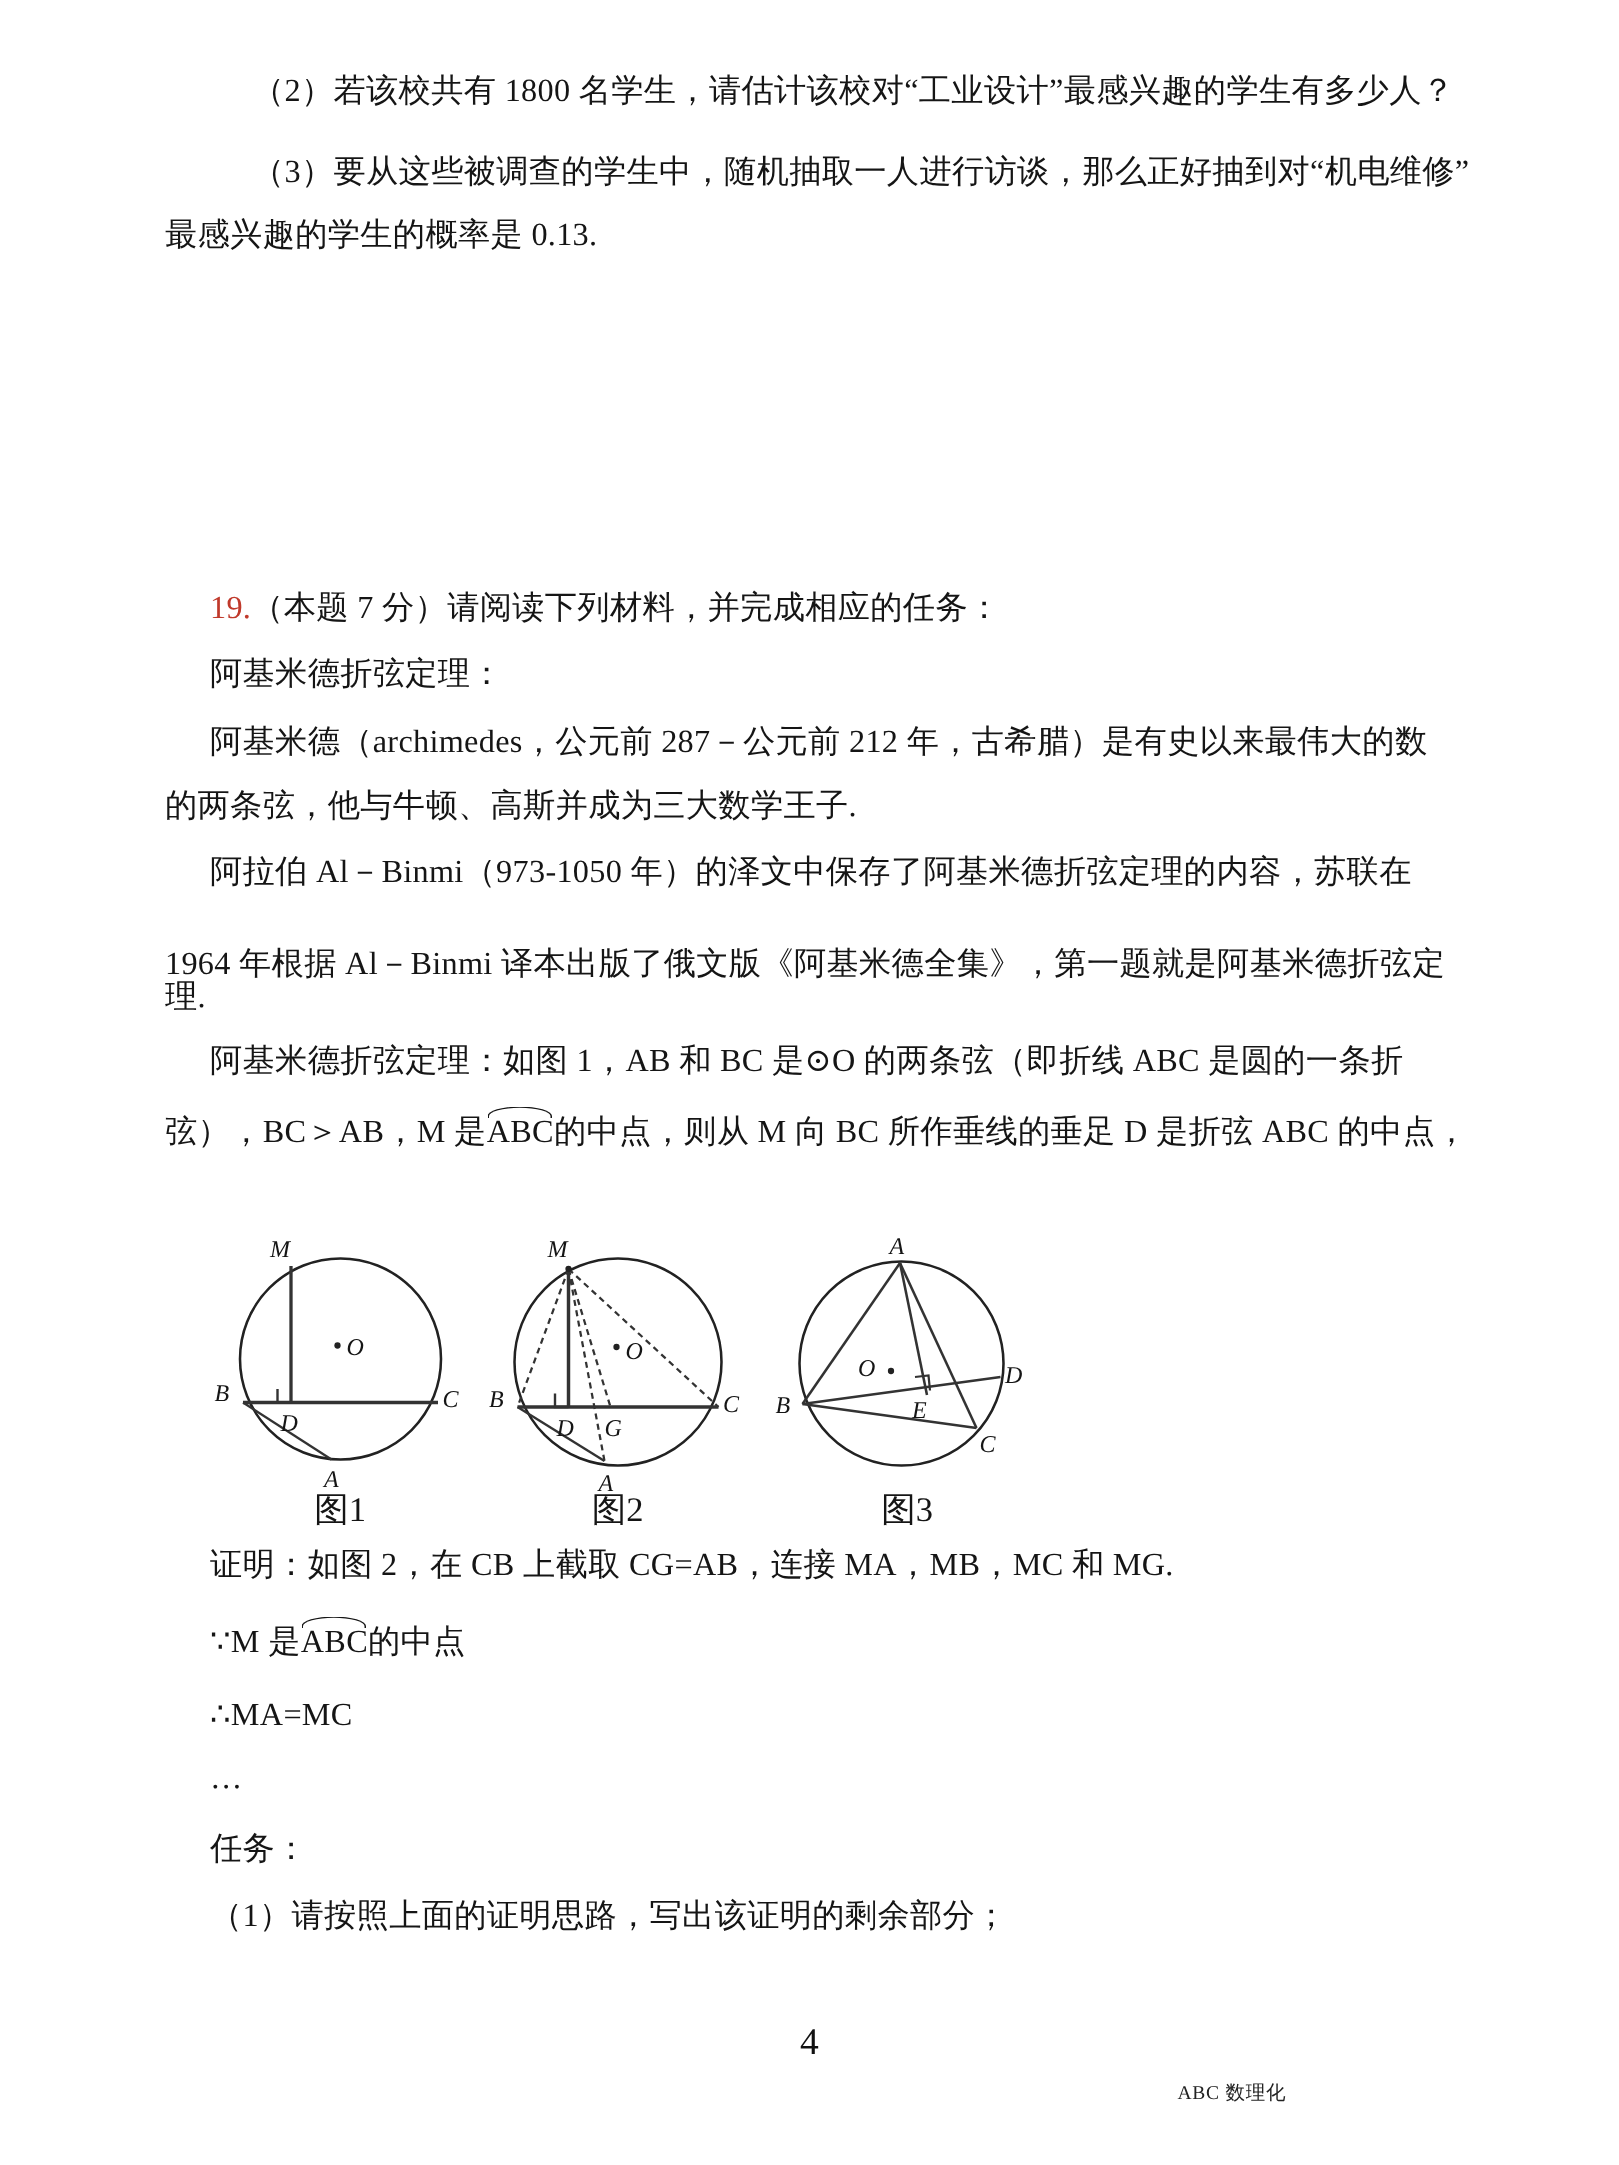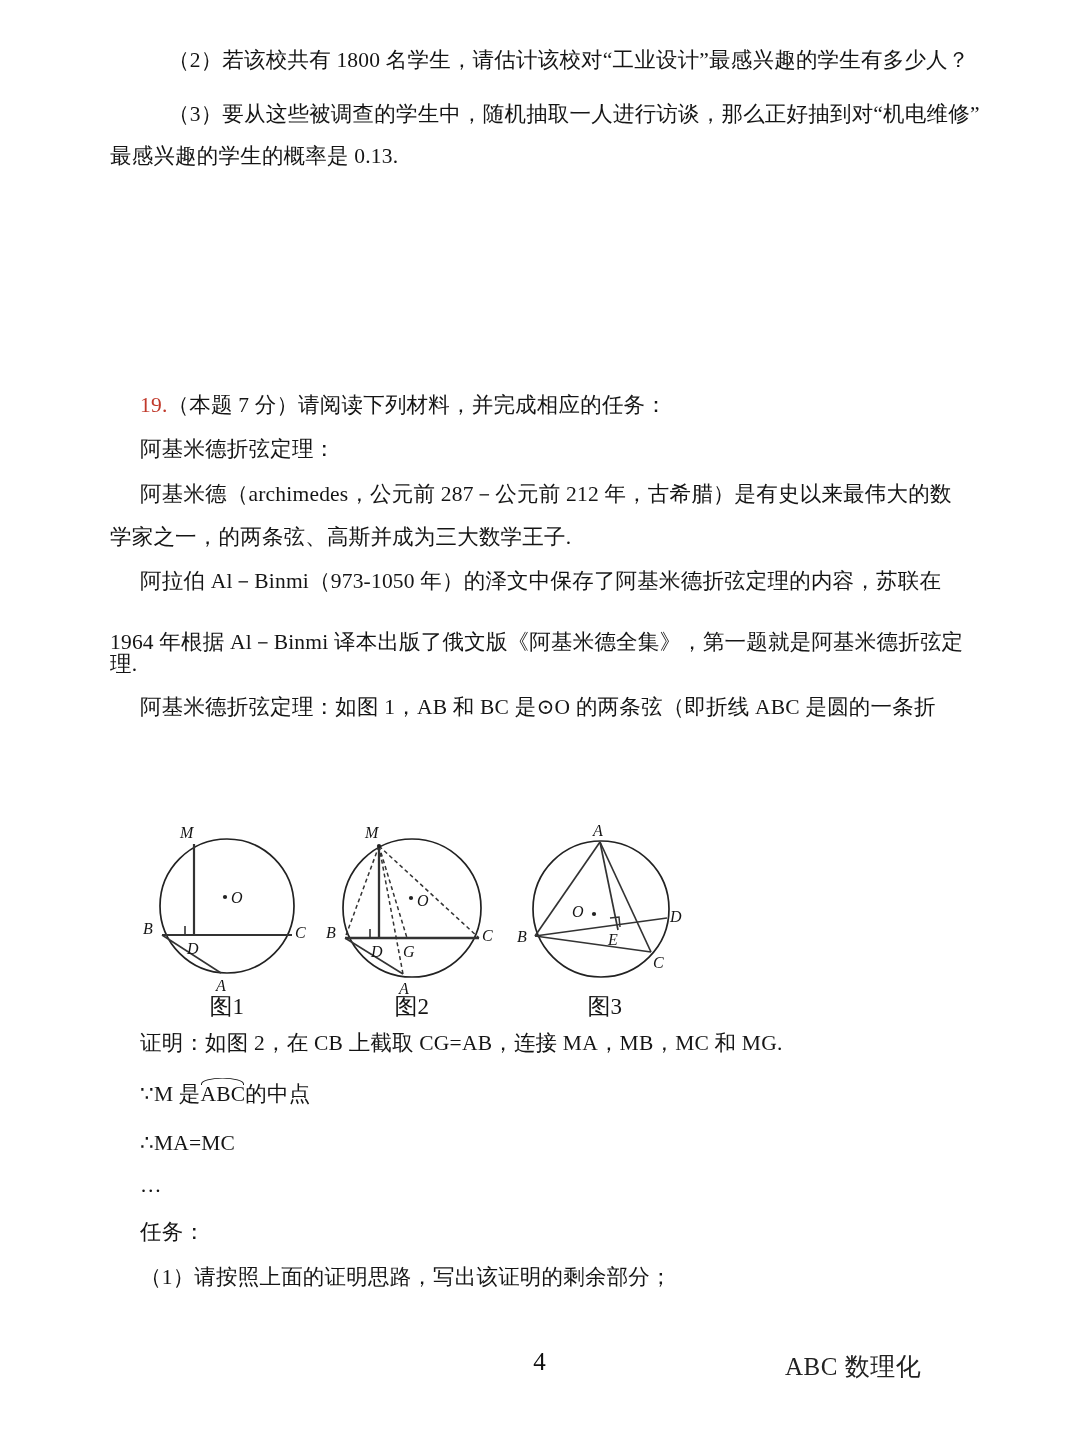--- a/index.html
+++ b/index.html
@@ -71,22 +71,22 @@
     left: 0;
     top: 1348px;
     width: 1079px;
     text-align: center;
     font-size: 25px;
     color: #111;
   }
   .footmark {
     position: absolute;
     left: 785px;
-    top: 1350px;
-    font-size: 25px;
+    top: 1386px;
+    font-size: 13px;
     color: #222;
     letter-spacing: 0.5px;
   }
   svg text {
     font-family: "Liberation Serif", serif;
     font-style: italic;
     fill: #151515;
   }
 </style>
 </head>
@@ -99,27 +99,30 @@
   <div class="ptext" style="left:168px; top:101px;">（3）要从这些被调查的学生中，随机抽取一人进行访谈，那么正好抽到对“机电维修”</div>
   <div class="ptext" style="left:110px; top:143px;">最感兴趣的学生的概率是  0.13.</div>
 
   <div class="ptext" style="left:140px; top:392px;">
     <span class="red">19.</span><span>（本题 7 分）请阅读下列材料，并完成相应的任务：</span>
   </div>
 
   <div class="ptext" style="left:140px; top:436px;">阿基米德折弦定理：</div>
 
   <div class="ptext" style="left:140px; top:481px;">阿基米德（archimedes，公元前 287－公元前 212 年，古希腊）是有史以来最伟大的数</div>
-  <div class="ptext" style="left:110px; top:524px;">学家之一，的两条弦、高斯并成为三大数学王子.</div>
+  <div class="ptext" style="left:110px; top:524px;">的两条弦，他与牛顿、高斯并成为三大数学王子.</div>
 
   <div class="ptext" style="left:140px; top:568px;">阿拉伯 Al－Binmi（973-1050 年）的泽文中保存了阿基米德折弦定理的内容，苏联在</div>
   <div class="ptext" style="left:110px; top:609px;margin-top:20px;">1964 年根据 Al－Binmi 译本出版了俄文版《阿基米德全集》，第一题就是阿基米德折弦定</div>
   <div class="ptext" style="left:110px; top:651px;">理.</div>
 
   <div class="ptext" style="left:140px; top:694px;">阿基米德折弦定理：如图 1，AB 和 BC 是⊙O 的两条弦（即折线 ABC 是圆的一条折</div>
+  <div class="ptext" style="left:110px; top:740px;">
+    <span>弦），BC＞AB，M 是</span><span class="arcwrap"><span class="arcbar"></span><span>ABC</span></span><span>的中点，则从 M 向 BC 所作垂线的垂足 D 是折弦 ABC 的中点，</span>
+  </div>
 
   <div class="figrow">
 
     <div class="fig" style="left:0px;">
       <svg width="175" height="175" viewBox="0 0 175 175">
         <circle cx="87" cy="88" r="67" fill="none" stroke="#222" stroke-width="1.7"></circle>
 
         <line x1="22" y1="117" x2="152" y2="117" stroke="#333" stroke-width="2.2"></line>
 
         <line x1="54" y1="26" x2="54" y2="117" stroke="#333" stroke-width="2.2"></line>

